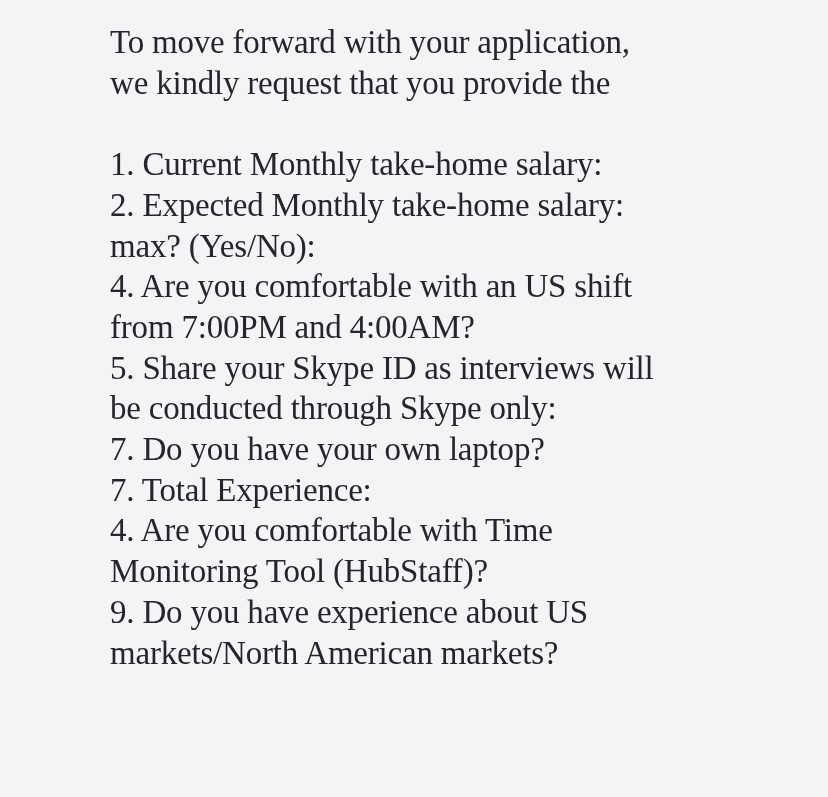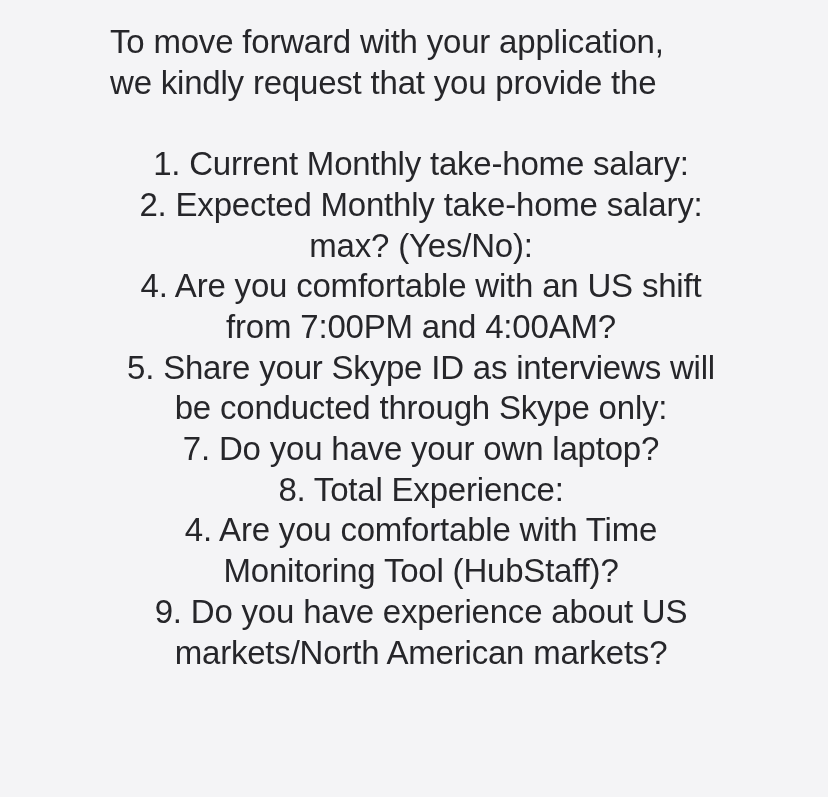--- a/index.html
+++ b/index.html
@@ -21,31 +21,30 @@
     font-weight: 400;
     line-height: 40.7px;
     color: #26262a;
     letter-spacing: -0.2px;
   }
   .paragraph {
     margin: 0;
   }
   .questions {
     margin-top: 40.7px;
-    text-align: center;
   }
   .line {
     white-space: nowrap;
     min-height: 40.7px;
   }
 </style>
 </head>
 <body style="background: rgb(244, 244, 246);">
 
-<main class="message" style="color: rgb(38, 38, 42);">
+<main class="message" style="color: rgb(38, 38, 42); font-family: Liberation Serif, serif;">
   <section class="paragraph" id="intro">
       <div class="line">To move forward with your application,</div>
       <div class="line">we kindly request that you provide the</div>
     </section>
   <section class="paragraph questions" id="questions">
       <div class="question">
         <div class="line">1. Current Monthly take-home salary:</div>
       </div>
       <div class="question">
         <div class="line">2. Expected Monthly take-home salary:</div>
@@ -58,21 +57,21 @@
         <div class="line">from 7:00PM and 4:00AM?</div>
       </div>
       <div class="question">
         <div class="line">5. Share your Skype ID as interviews will</div>
         <div class="line">be conducted through Skype only:</div>
       </div>
       <div class="question">
         <div class="line">7. Do you have your own laptop?</div>
       </div>
       <div class="question">
-        <div class="line">8. Total Experience:</div>
+        <div class="line">7. Total Experience:</div>
       </div>
       <div class="question">
         <div class="line">4. Are you comfortable with Time</div>
         <div class="line">Monitoring Tool (HubStaff)?</div>
       </div>
       <div class="question">
         <div class="line">9. Do you have experience about US</div>
         <div class="line">markets/North American markets?</div>
       </div>
     </section>

